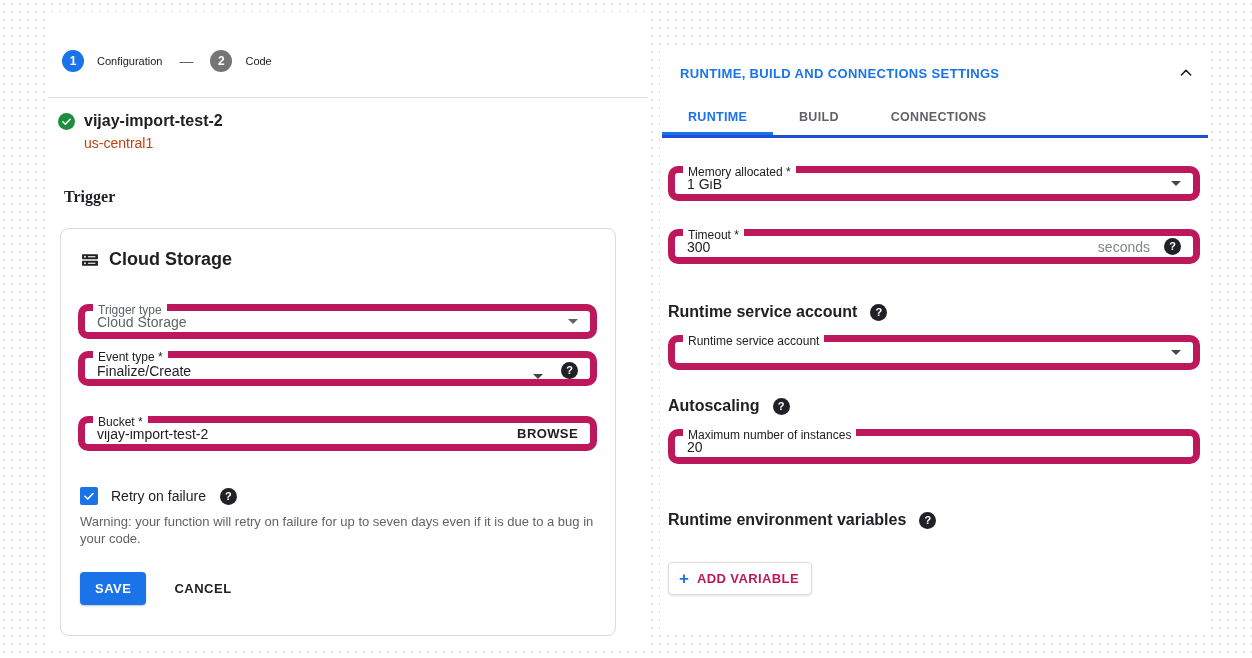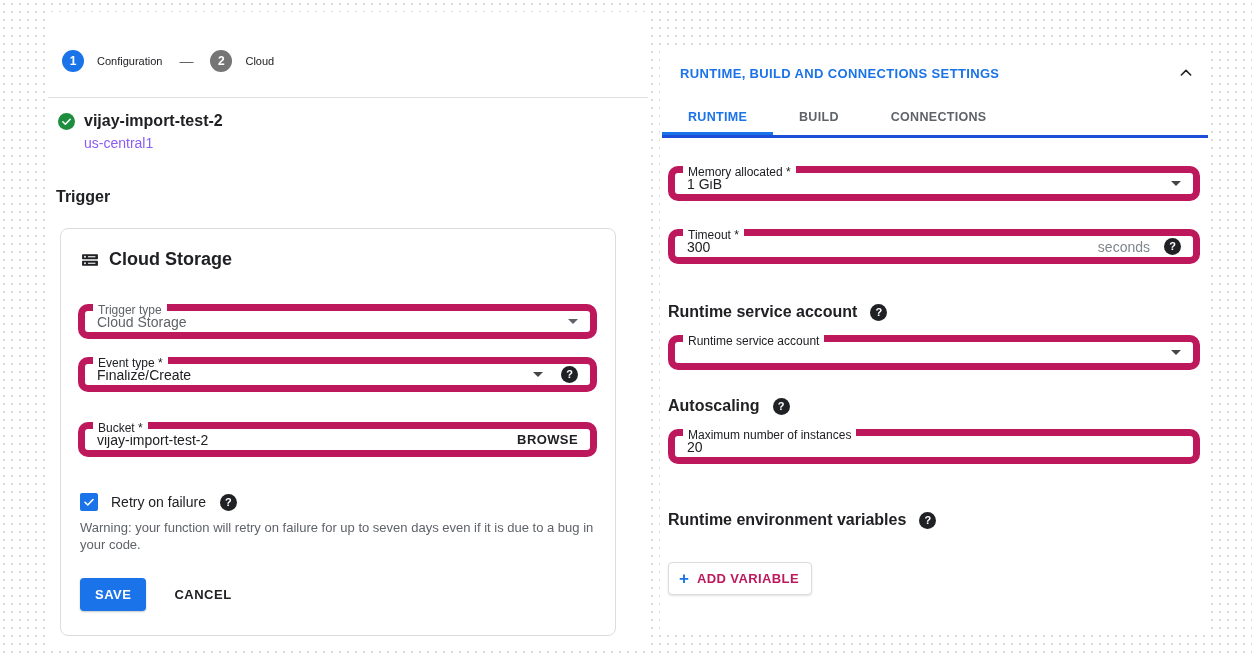--- a/index.html
+++ b/index.html
@@ -30,24 +30,24 @@
 
   .divider { border-bottom:1px solid #e0e0e0; margin-top:25px; }
 
   
   .fn-row { display:flex; align-items:center; margin:14px 0 0 10px; }
   .check-circle {
     width:17px; height:17px; border-radius:50%; background:#1e8e3e;
     display:flex; align-items:center; justify-content:center; flex:0 0 auto;
   }
   .fn-name { font-size:16px; font-weight:bold; margin-left:9px; }
-  .fn-region { font-size:14px; color:#8b5cf6; margin:5px 0 0 36px; }
+  .fn-region { font-size:14px; color:#c2410c; margin:5px 0 0 36px; }
 
   .section-heading { font-size:16px; font-weight:bold; color:#202124; }
-  .trigger-heading { margin:37px 0 0 8px; }
+  .trigger-heading { margin:37px 0 0 16px;font-family:Liberation Serif, serif; }
 
   
   .card {
     margin:22px 0 0 12px; width:556px; height:408px;
     border:1px solid #dadce0; border-radius:8px;
     padding:20px 18px 0 17px;
   }
   .card-title { display:flex; align-items:center; margin-left:2px; }
   .card-title-text { font-size:18px; font-weight:bold; margin-left:9px; }
 
@@ -74,21 +74,21 @@
     font-size:11px; font-weight:bold; display:inline-flex; align-items:center; justify-content:center;
     flex:0 0 auto; line-height:1;
   }
   .suffix { font-size:14px; color:#80868b; margin-right:14px; }
   .browse-btn {
     font-size:13px; font-weight:bold; color:#202124; letter-spacing:0.4px;
     background:none; border:none; cursor:pointer; font-family:inherit;
   }
 
   .f-trigger-type { margin-top:34px; }
-  .f-event-type  { margin-top:18px; }
+  .f-event-type  { margin-top:12px;align-items:flex-end; }
   .f-bucket      { margin-top:30px; }
   .f-event-type .help-icon { margin-left:16px; }
   .f-event-type .caret { margin-right:2px; }
 
   
   .retry-row { display:flex; align-items:center; margin:36px 0 0 2px; }
   .checkbox {
     width:18px; height:18px; background:#1a73e8; border-radius:2px;
     display:flex; align-items:center; justify-content:center; flex:0 0 auto;
   }
@@ -142,21 +142,21 @@
 </head>
 <body>
 
 <div class="panel panel-left">
 
   <div class="stepper">
     <div class="step-circle active">1</div>
     <span class="step-label">Configuration</span>
     <span class="step-dash">—</span>
     <div class="step-circle inactive">2</div>
-    <span class="step-label">Cloud</span>
+    <span class="step-label">Code</span>
   </div>
 
   <div class="divider"></div>
 
   <div class="fn-row">
     <span class="check-circle">
       <svg width="11" height="11" viewBox="0 0 24 24">
           <path d="M4 12.5l5.5 5.5L20 7" stroke="#fff" stroke-width="3.4" fill="none" stroke-linecap="round" stroke-linejoin="round"></path>
         </svg>
     </span>

